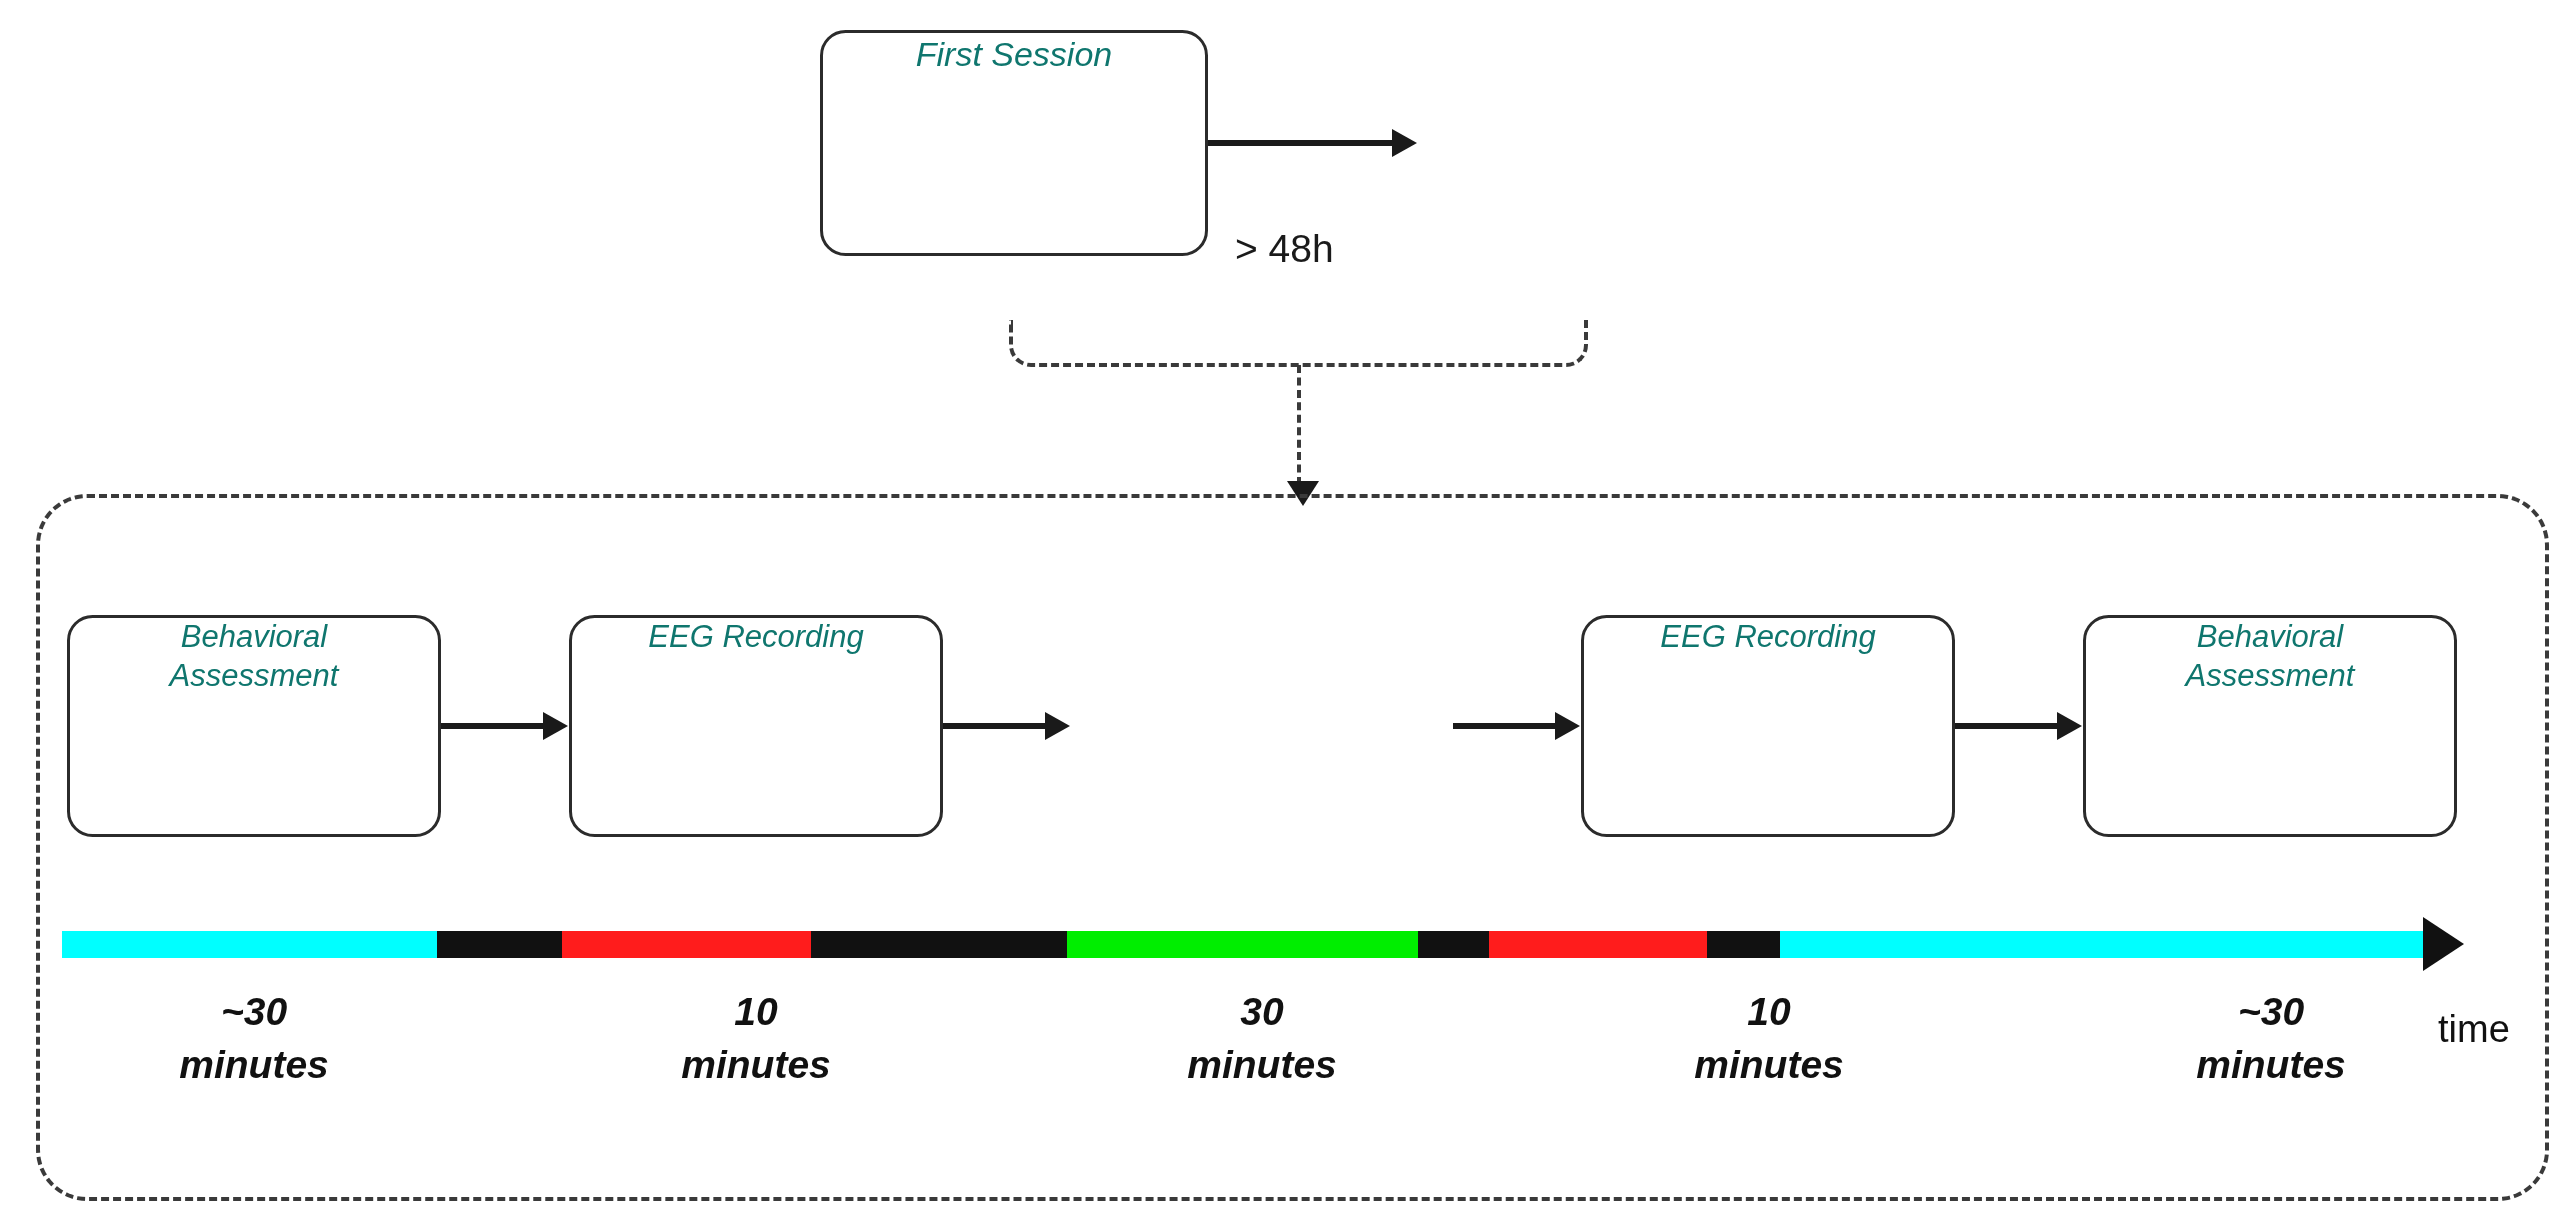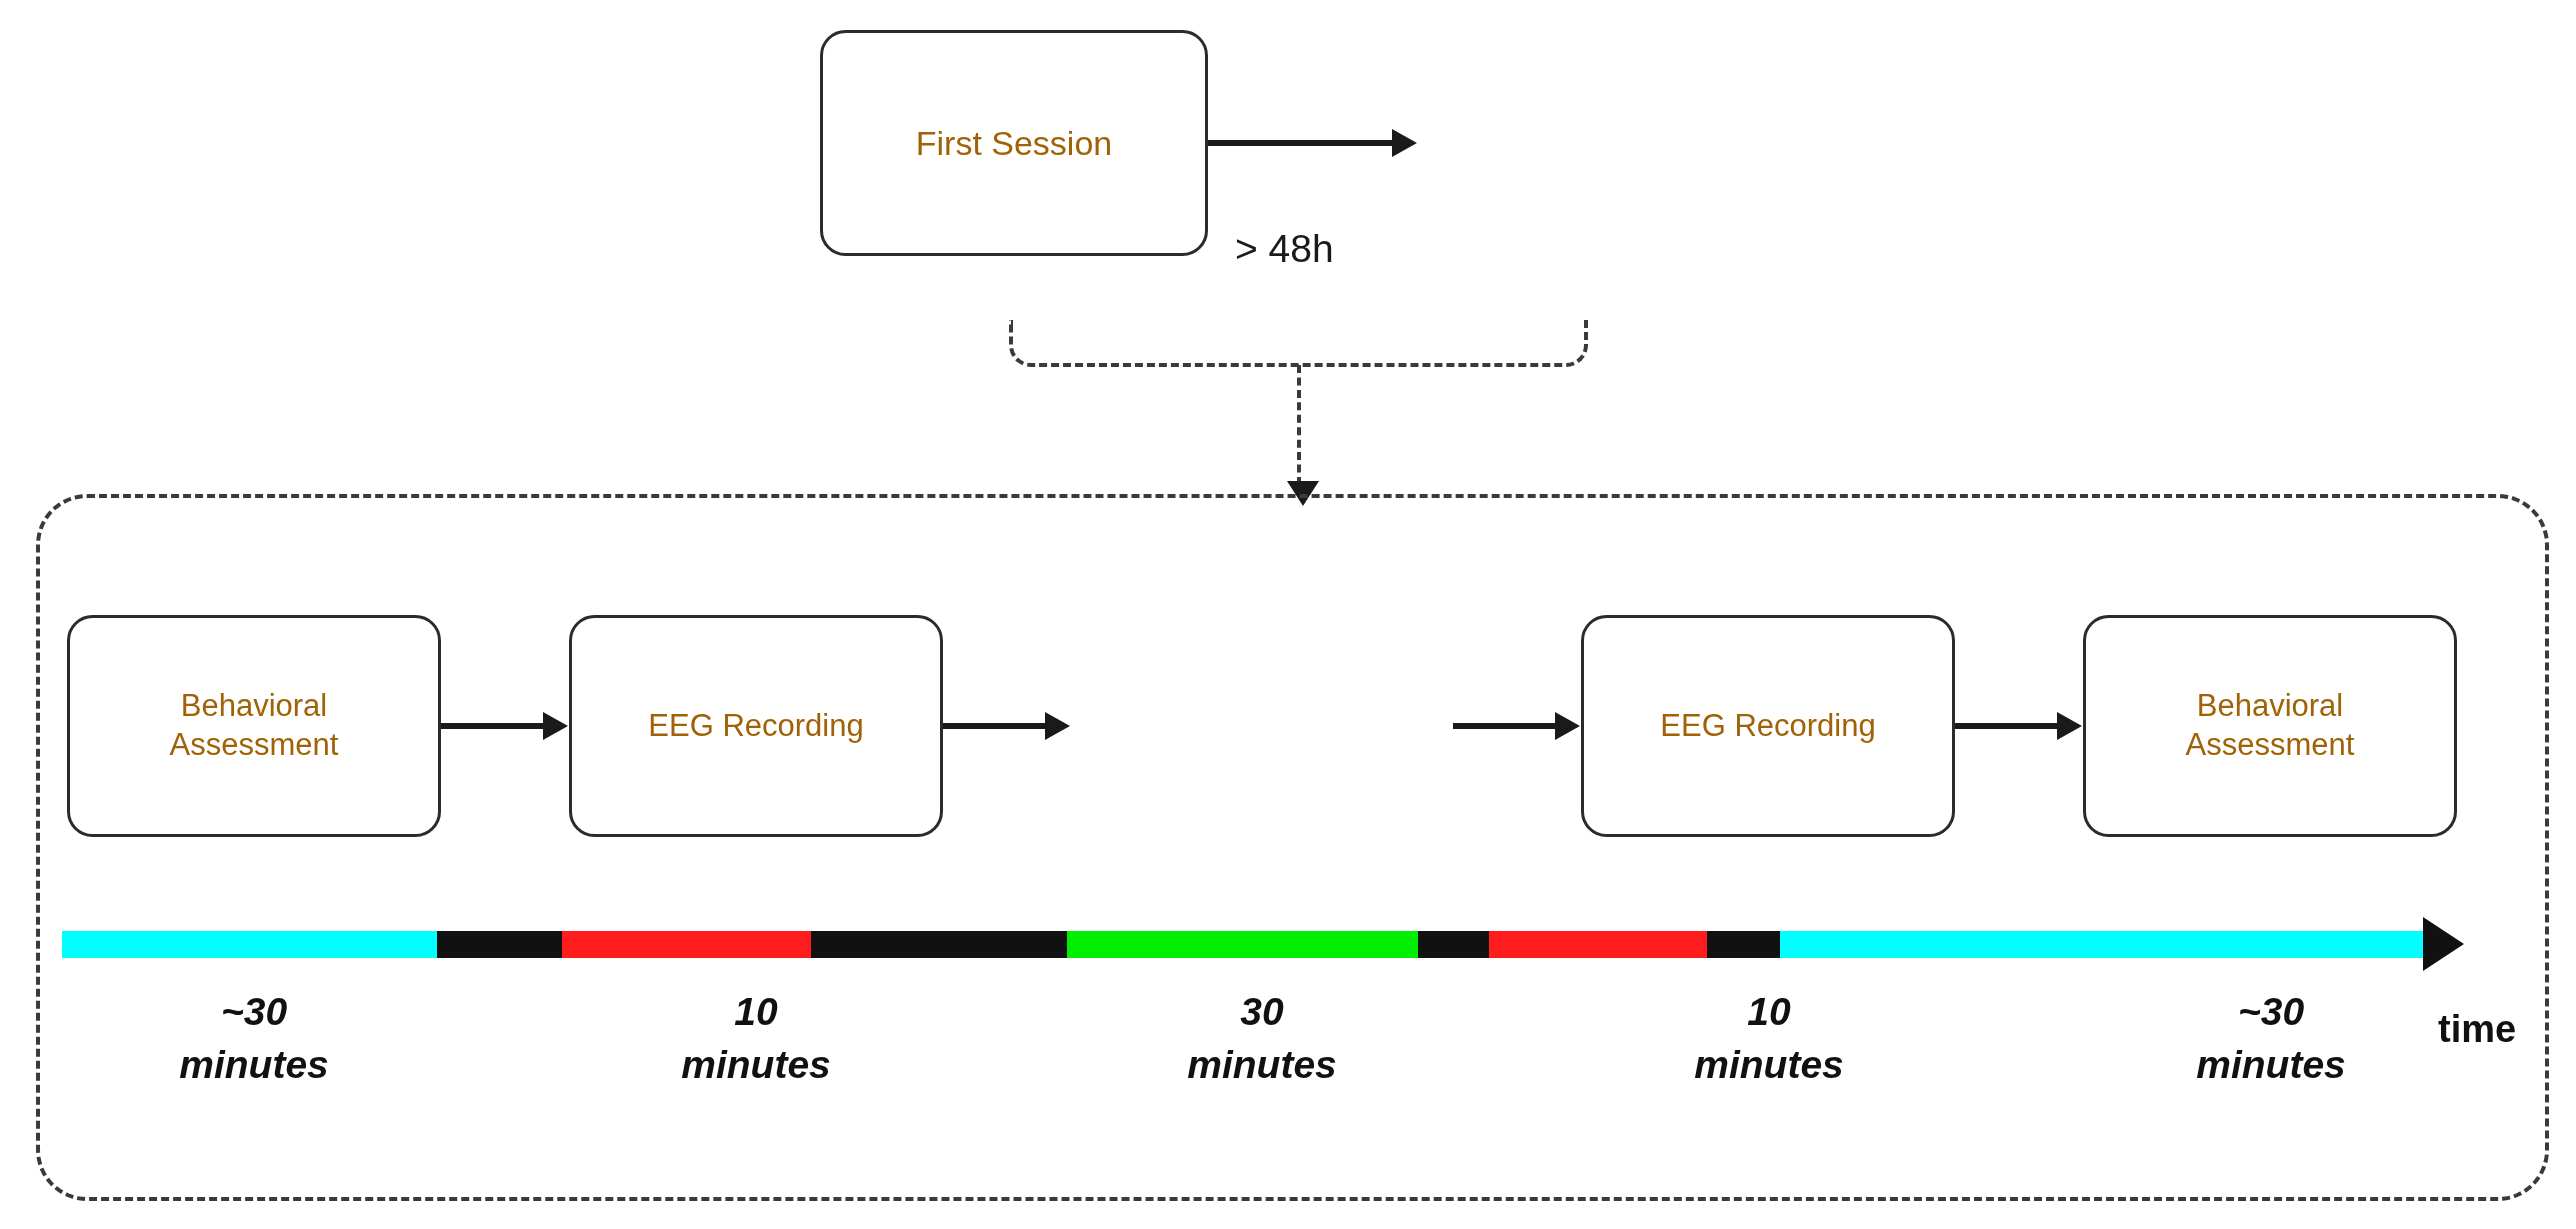--- a/index.html
+++ b/index.html
@@ -19,25 +19,25 @@
   }
 
   
   .pbox {
     position: absolute;
     box-sizing: border-box;
     background: #ffffff;
     border: 3.4px solid #2b2b2b;
     border-radius: 29px;
     display: flex;
-    align-items: center;
     justify-content: center;
     text-align: center;
-    color: #a16207;
+    color: #0f766e;
     line-height: 1.25;
+    font-style: italic;
   }
   .pbox-top {
     border-radius: 25.6px;
     font-size: 34px;
   }
   .pbox-step {
     font-size: 31px;
     border-radius: 25.6px;
     border-width: 3.4px;
   }
@@ -134,21 +134,21 @@
     font-size: 39px;
     color: #111111;
     line-height: 1.35;
     font-style: italic;
   }
   .durlabel .num { display: block; }
   .durlabel .unit { display: block; }
 
   .timelabel {
     position: absolute;
-    font-weight: bold;
+    font-weight: normal;
     font-size: 38px;
     color: #111111;
     white-space: nowrap;
   }
 </style>
 </head>
 <body>
 
 <div id="canvas">
 

